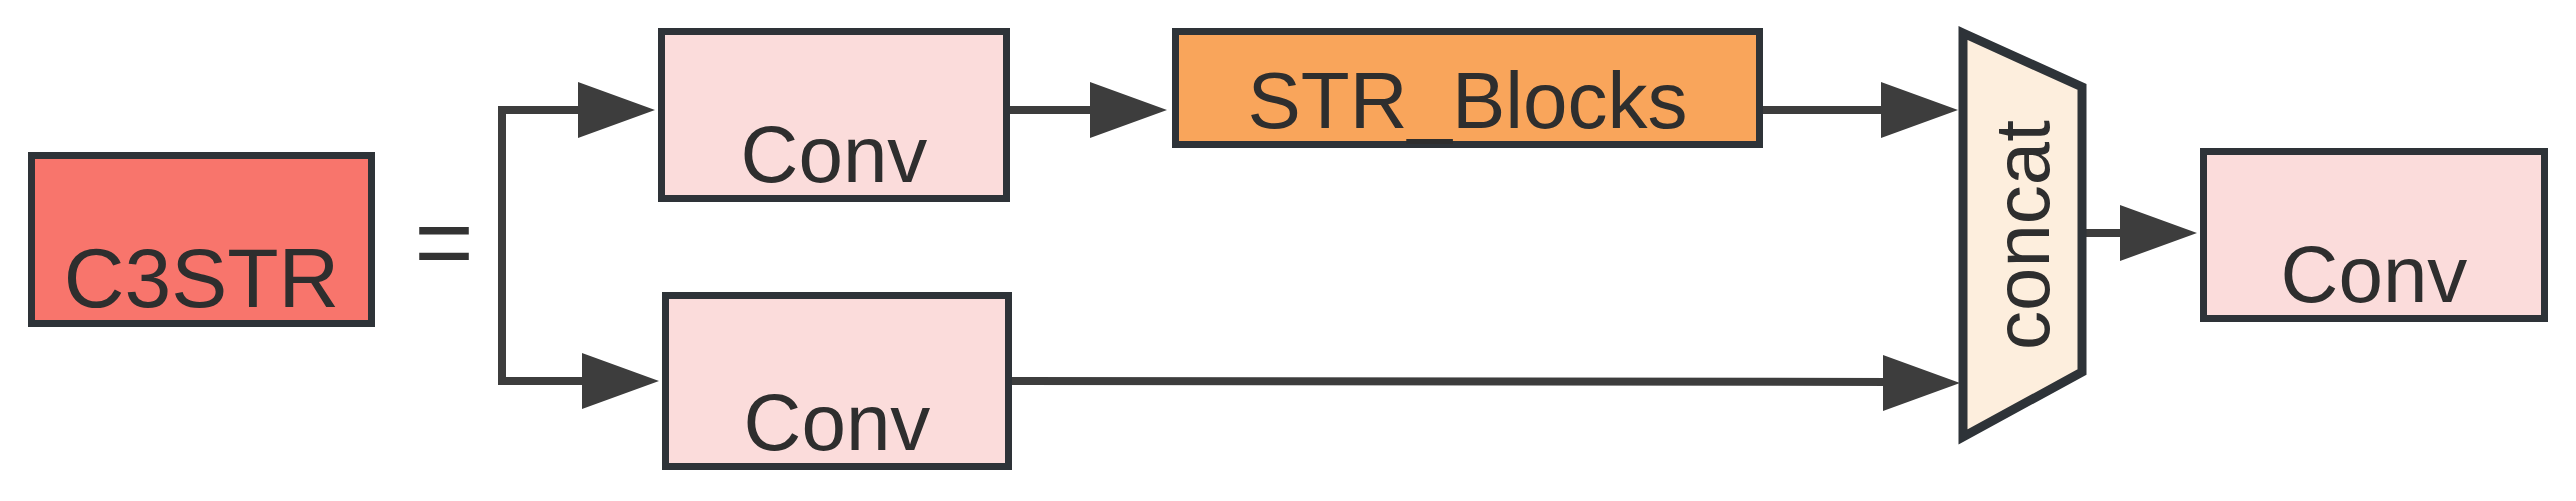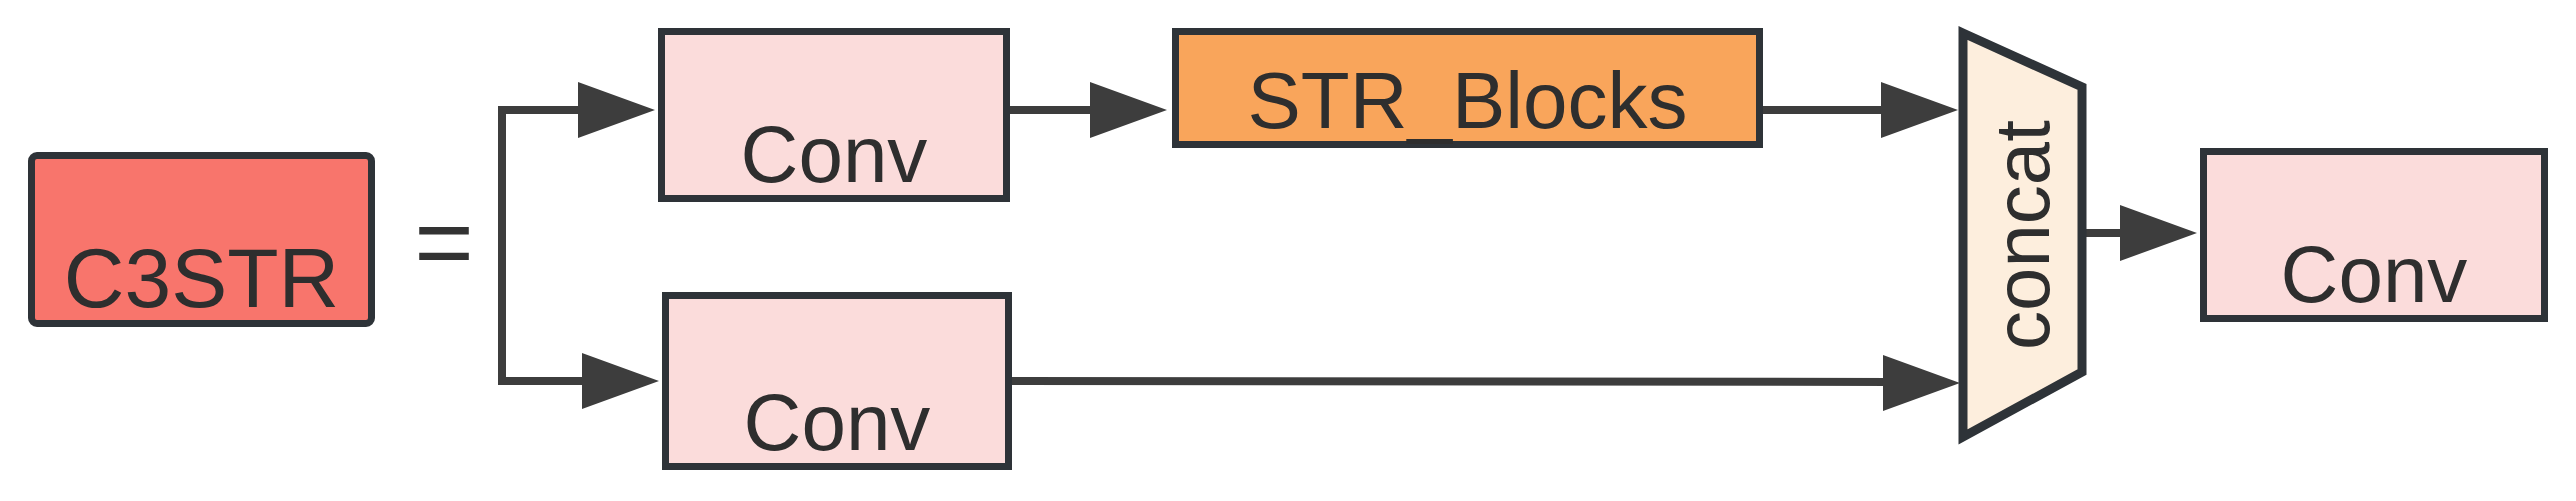--- a/index.html
+++ b/index.html
@@ -55,21 +55,20 @@
     justify-content:center;
     font-size:80px;
     line-height:1;
     color:var(--text);
     white-space:nowrap;
   }
   .node-c3str{
     left:28px;top:152px;width:347px;height:175px;
     background:var(--c3str-fill);
     font-size:84px;
-    border-radius:9px;
   }
   .node-conv-top{
     left:658px;top:28px;width:352px;height:174px;
     background:var(--conv-fill);
   }
   .node-str-blocks{
     left:1172px;top:28px;width:591px;height:120px;
     background:var(--str-blocks-fill);
   }
   .node-conv-bottom{

